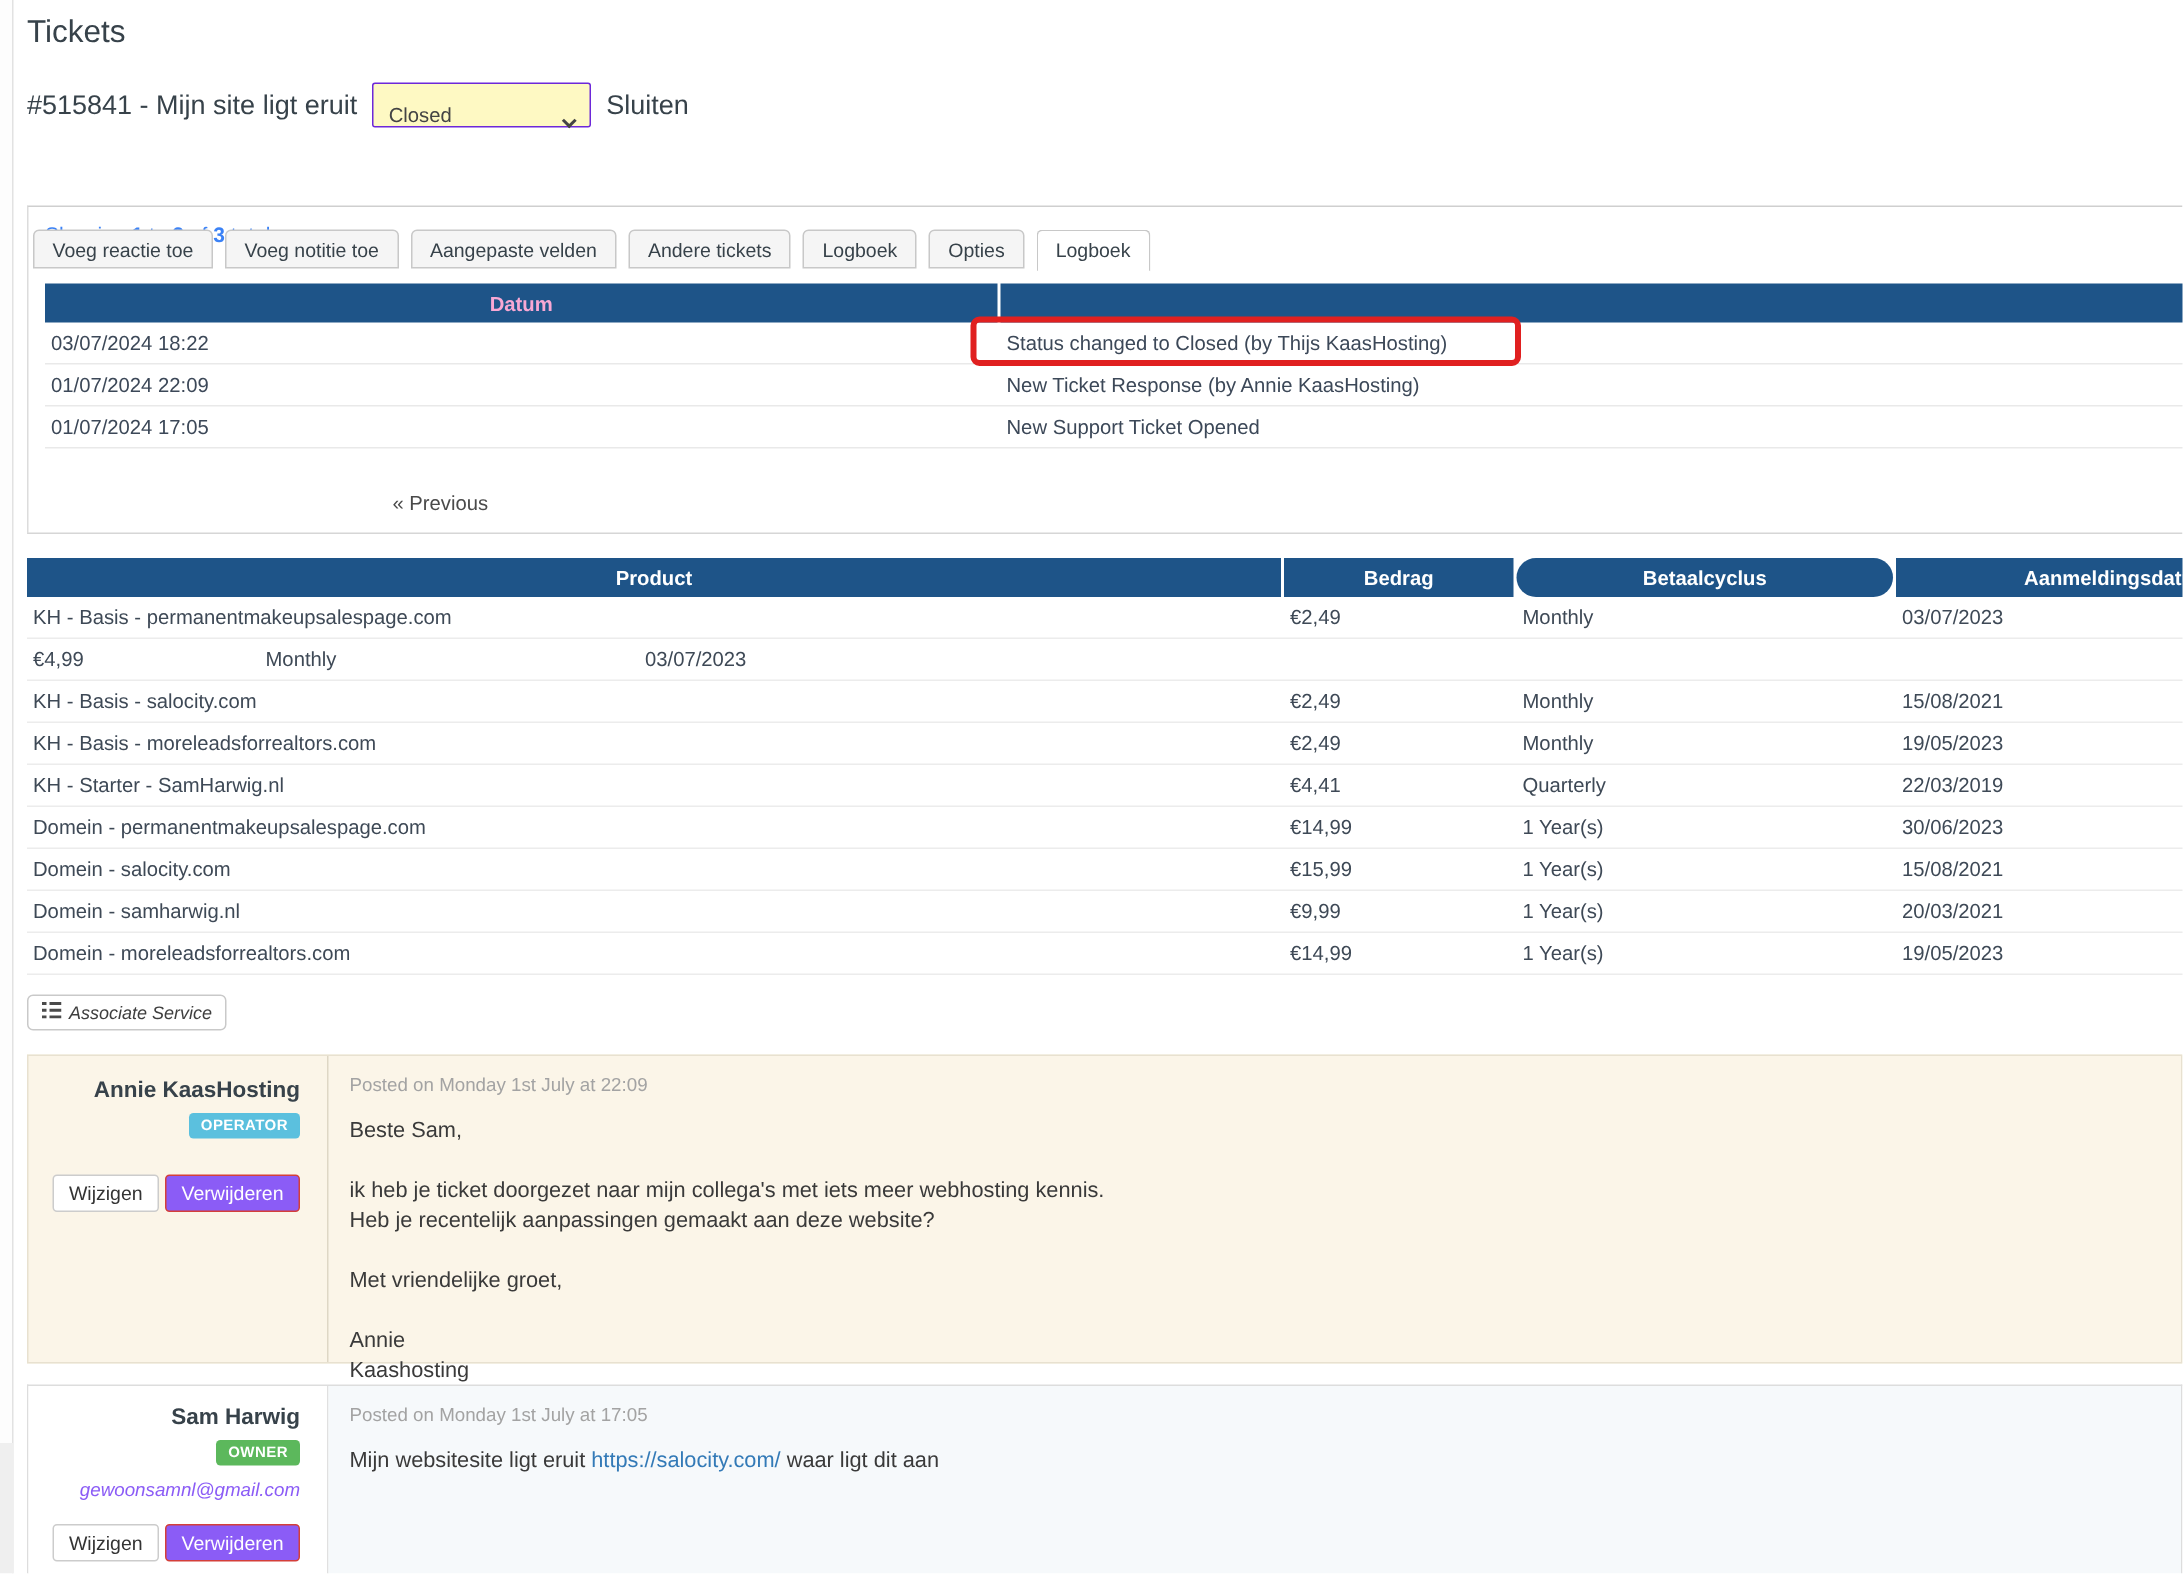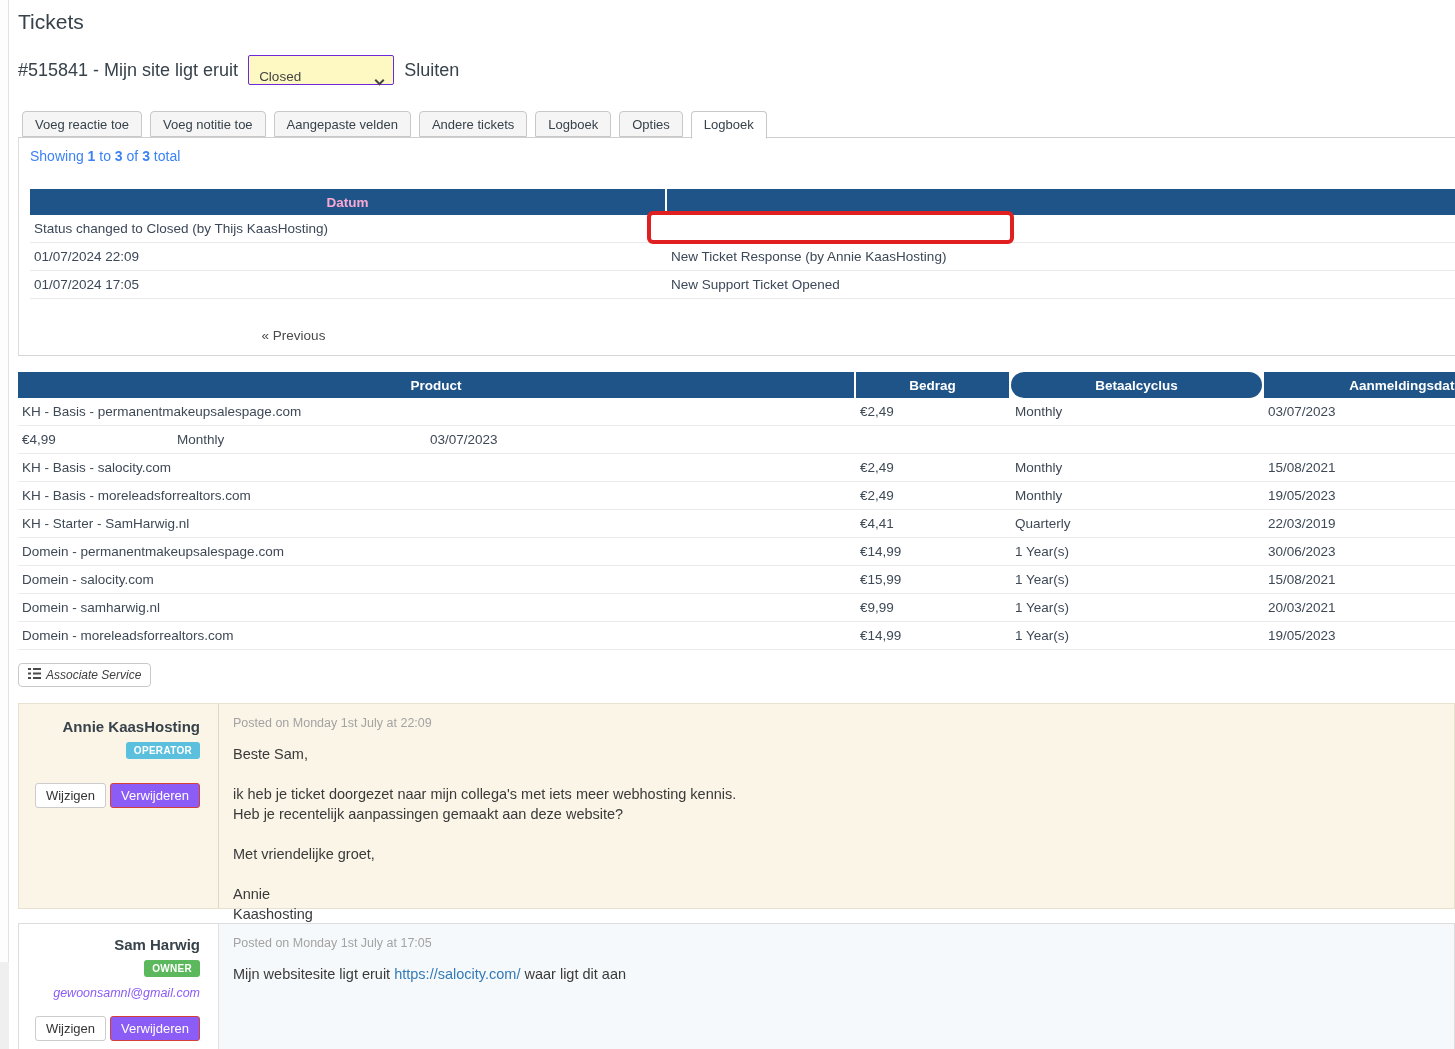--- a/index.html
+++ b/index.html
@@ -20,21 +20,21 @@
   .ticket-title { font-size:18px; color:#37424a; }
   .status-select { width:146px; height:30px; border:1px solid #6d28d9; border-radius:2px; background:#fef9c3;
                    display:flex; align-items:flex-end; justify-content:space-between; padding:0 10px; cursor:pointer; }
   .status-select .val { font-size:13.5px; color:#444; }
   .chev { width:7px; height:7px; border-right:2px solid #444; border-bottom:2px solid #444; transform:rotate(45deg); margin-top:-4px; }
   .close-link { font-size:18px; color:#37424a; cursor:pointer; }
 
   
   .tabs { position:absolute; left:22px; top:111px; display:flex; gap:8px; z-index:3; }
   .tab { height:26px; padding:5px 12px; font-size:13px; color:#37424a; background:#f5f5f5;
-         border:1px solid #c8c8c8; border-radius:4px 4px 0 0; cursor:pointer; white-space:nowrap; }
+         border:1px solid #c8c8c8; border-radius:4px 4px 0 0; cursor:pointer; white-space:nowrap;margin-top:42px; }
   .tab.active { background:#fff; height:28px; border-bottom:1px solid #fff; position:relative; }
 
   
   .panel { position:absolute; left:18px; top:137px; width:1437px; height:219px; background:#fff;
            border-top:1px solid #cfcfcf; border-left:1px solid #dcdcdc; border-bottom:1px solid #d6d6d6; }
   .showing { position:absolute; left:30px; top:148px; font-size:14px; color:#3b82f6; }
   .showing b { font-weight:bold; }
 
   
   .log-table { position:absolute; left:30px; top:189px; width:1430px; }
@@ -126,20 +126,21 @@
   <div class="showing">
     <span>Showing </span><b>1</b><span> to </span><b>3</b><span> of </span><b>3</b><span> total</span>
   </div>
 
   <div class="log-table">
     <div class="lt-head">
       <div class="cell lt-c1">Datum</div>
       <div class="cell lt-c2"></div>
     </div>
     <div class="lt-row">
+      <div class="lt-c1">03/07/2024 18:22</div>
       <div class="lt-c2">Status changed to Closed (by Thijs KaasHosting)</div>
     </div>
     <div class="lt-row">
       <div class="lt-c1">01/07/2024 22:09</div>
       <div class="lt-c2">New Ticket Response (by Annie KaasHosting)</div>
     </div>
     <div class="lt-row">
       <div class="lt-c1">01/07/2024 17:05</div>
       <div class="lt-c2">New Support Ticket Opened</div>
     </div>

